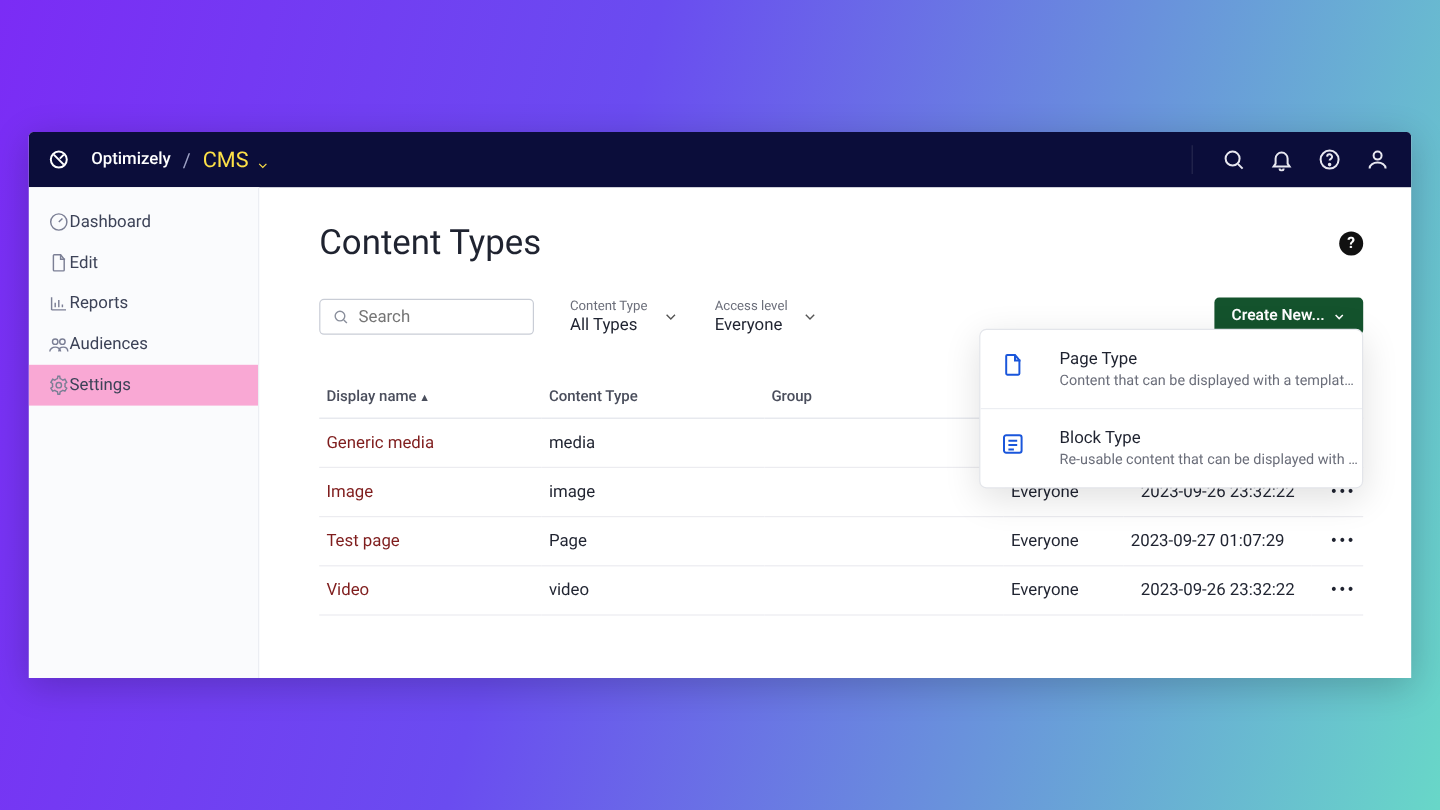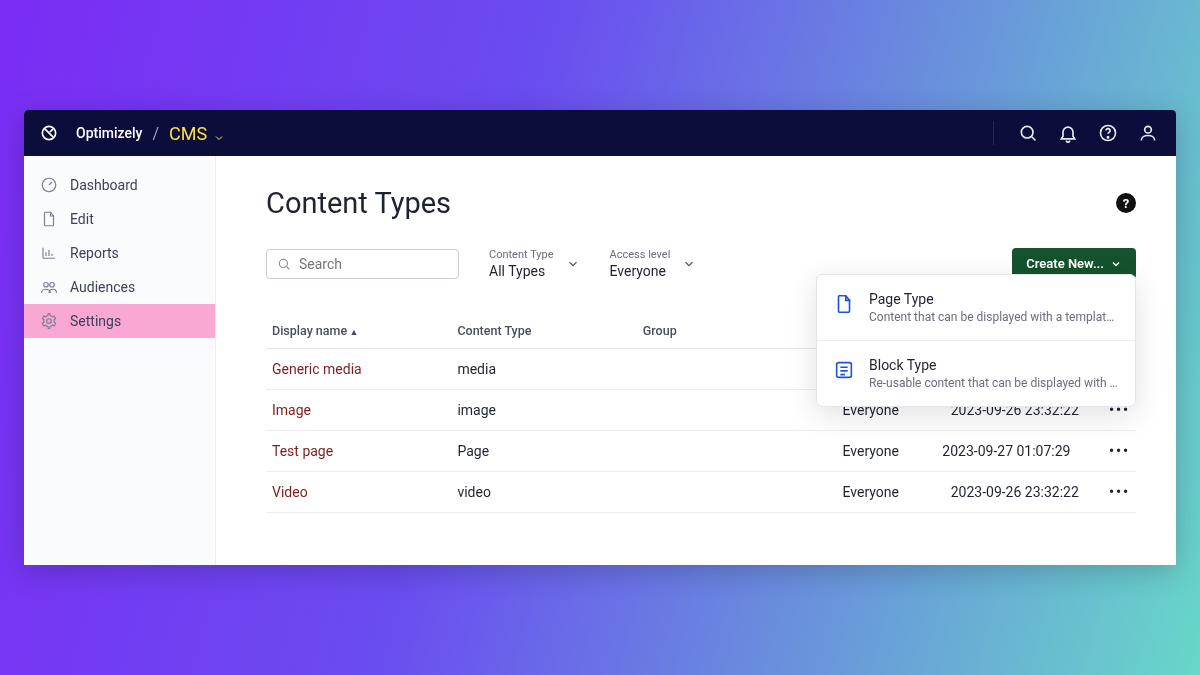--- a/index.html
+++ b/index.html
@@ -10,43 +10,43 @@
   .logo { width:26px;height:26px;display:flex;align-items:center;justify-content:center;margin-right:14px;}
   .brand { font-size:14px; font-weight:500; }
   .slash { margin:0 10px; color:#9fa3c7; }
   .breadcrumb { font-size:18px; display:flex; align-items:flex-end; gap:6px; color:#fde047;}
   .spacer { flex:1; }
   .topicons { display:flex; gap:20px; align-items:center; padding-right:6px;}
   .topicons .divider { width:1px;height:24px;background:#26284f;margin-right:4px;}
   .topicon { width:20px;height:20px; color:#e8e8f0; cursor:pointer; }
   .body { flex:1; display:flex; min-height:0; }
   .sidebar { width:192px; background:#fafbfd; border-right:1px solid #eceef3; padding-top:12px; }
-  .sideitem { display:flex; align-items:center; gap:12px; padding:8px 16px; font-size:14px; color:#3c4257; cursor:pointer; }
+  .sideitem { display:flex; align-items:center; gap:0; padding:8px 16px; font-size:14px; color:#3c4257; cursor:pointer; }
   .sideitem.active { background:#f9a8d4; }
   .sideicon { width:18px; height:18px; color:#7b7f95; display:flex; align-items:center;}
   .main { flex:1; padding:30px 40px 0 50px; position:relative; }
   .titlebar { display:flex; align-items:center; }
   .pagetitle { font-size:29px; font-weight:400; color:#1f2330; }
   .helpdot { margin-left:auto; width:20px;height:20px;border-radius:50%;background:#111;color:#fff;display:flex;align-items:center;justify-content:center;font-size:13px;font-weight:700;}
   .controls { margin-top:28px; display:flex; align-items:center; gap:30px; }
-  .searchbox { display:flex; align-items:center; border:1px solid #c9cdd6; border-radius:4px; padding:6px 10px; width:193px; gap:8px; color:#8a8f9c;}
+  .searchbox { display:flex; align-items:center; border:1px solid #c9cdd6; border-radius:4px; padding:6px 10px; width:179px; gap:8px; color:#8a8f9c;}
   .searchbox input { border:none; outline:none; font-size:14px; color:#555; width:100%; background:transparent;}
   .filter { display:flex; flex-direction:column; font-size:13px; color:#333; position:relative; padding-right:26px;}
   .filter .lab { font-size:11px; color:#6b6e7a; margin-bottom:2px;}
   .filter .val { font-size:14px; color:#1f2330;}
   .chev { position:absolute; right:0; top:50%; transform:translateY(-50%); color:#555;}
   .createbtn { margin-left:auto; background:#14532d; color:#fff; border:none; border-radius:4px; padding:8px 14px; font-size:13px; font-weight:600; display:flex; align-items:center; gap:6px; cursor:pointer;}
   .table { margin-top:34px; width:100%; border-collapse:collapse; table-layout:fixed;}
   .table th { text-align:left; font-size:12.5px; font-weight:500; color:#4a4e5c; padding:10px 6px; border-bottom:1px solid #e2e4ea;}
   .table th.sort::after{content:" ▲"; font-size:9px; color:#4a4e5c;}
   .table td { font-size:14px; padding:12px 6px; border-bottom:1px solid #ececf0; color:#1f2330; white-space:nowrap; overflow:hidden; text-overflow:ellipsis;}
   .table td.link { color:#7f1d1d; cursor:pointer;margin-left:39px;}
   .rowactions { text-align:right; color:#333; cursor:pointer; font-weight:700; letter-spacing:2px;}
   .dropdown { position:absolute; right:40px; top:118px; width:320px; background:#fff; border:1px solid #e3e5ea; border-radius:6px; box-shadow:0 8px 30px rgba(0,0,0,.12); overflow:hidden;}
-  .dditem { display:flex; gap:14px; padding:16px 16px; cursor:pointer; }
+  .dditem { display:flex; gap:28px; padding:16px 16px; cursor:pointer; }
   .dditem + .dditem { border-top:1px solid #eceef2;}
   .ddicon { width:22px;height:22px;color:#1a56db; flex-shrink:0; margin-top:2px;}
   .ddtitle { font-size:14px; color:#1f2330; margin-bottom:3px;}
   .dddesc { font-size:12px; color:#6b6e7a; white-space:nowrap; overflow:hidden; text-overflow:ellipsis; max-width:250px;}
   svg { display:block; }
   col.c1{width:26%;} col.c2{width:26%;} col.c3{width:28%;} col.c4{width:14%;} col.c5{width:22%;} col.c6{width:6%;}
 </style>
 </head>
 <body>
 

